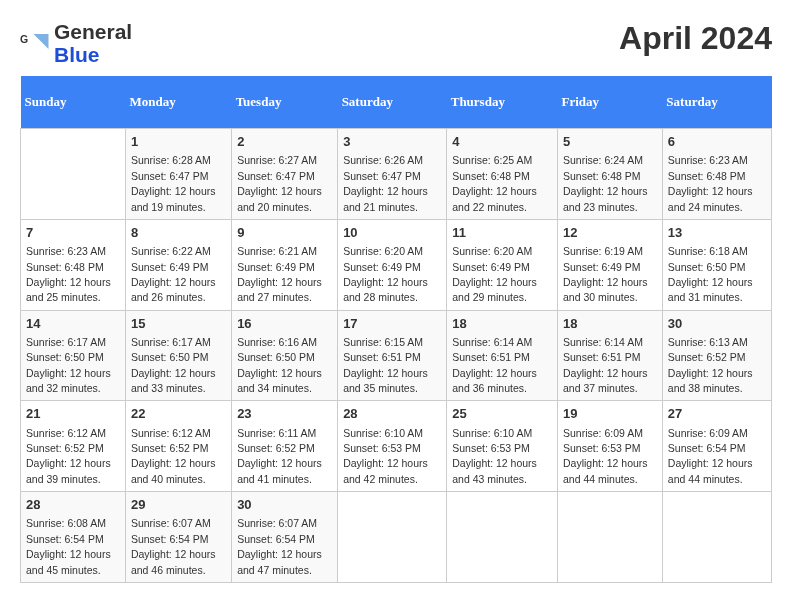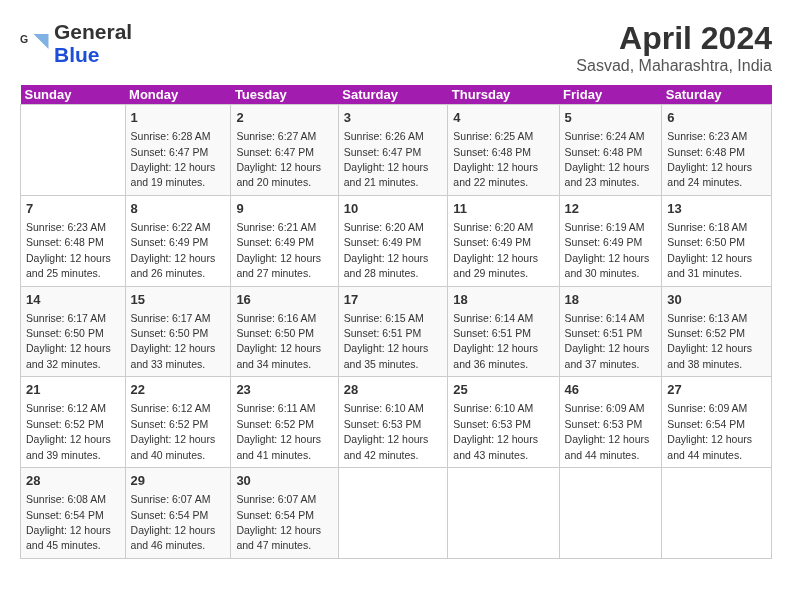--- a/index.html
+++ b/index.html
@@ -46,26 +46,27 @@
       font-size: 16px;
       font-weight: normal;
       color: #555;
     }
     table {
       width: 100%;
       border-collapse: collapse;
       font-size: 11px;
     }
     thead tr th {
-      background: #a21caf;
+      background: #3b82f6;
       color: #fff;
-      padding: 2px 4px;
+      padding: 18px 4px;
       text-align: left;
       font-size: 13px;
       font-weight: bold;
+      font-family: Liberation Serif, serif;
     }
     tbody tr td {
       border: 1px solid #ccc;
       vertical-align: top;
       padding: 4px 5px;
       min-height: 80px;
       color: #333;
       line-height: 1.4;
     }
     tbody tr:nth-child(odd) td {
@@ -97,21 +98,20 @@
     <svg class="logo-icon" viewBox="0 0 40 40">
       <text y="20" font-size="14" fill="#333" font-weight="bold">G</text>
       <polygon points="18,8 38,8 38,28" fill="#4a90d9" opacity="0.7"></polygon>
     </svg>
     <div class="logo-text">
       General<br><span>Blue</span>
     </div>
   </div>
   <div class="title-block">
     <h1>April 2024</h1>
-    <h2>Sasvad, Maharashtra, India</h2>
   </div>
 </div>
 
 <table>
   <thead>
     <tr>
     <th>Sunday</th>
         <th>Monday</th>
         <th>Tuesday</th>
         <th>Saturday</th>
@@ -147,21 +147,21 @@
         <td><span class="day-num">18</span><span class="day-info">Sunrise: 6:14 AM<br>Sunset: 6:51 PM<br>Daylight: 12 hours and 36 minutes.</span></td>
         <td><span class="day-num">18</span><span class="day-info">Sunrise: 6:14 AM<br>Sunset: 6:51 PM<br>Daylight: 12 hours and 37 minutes.</span></td>
         <td><span class="day-num">30</span><span class="day-info">Sunrise: 6:13 AM<br>Sunset: 6:52 PM<br>Daylight: 12 hours and 38 minutes.</span></td>
       </tr>
       <tr>
         <td><span class="day-num">21</span><span class="day-info">Sunrise: 6:12 AM<br>Sunset: 6:52 PM<br>Daylight: 12 hours and 39 minutes.</span></td>
         <td><span class="day-num">22</span><span class="day-info">Sunrise: 6:12 AM<br>Sunset: 6:52 PM<br>Daylight: 12 hours and 40 minutes.</span></td>
         <td><span class="day-num">23</span><span class="day-info">Sunrise: 6:11 AM<br>Sunset: 6:52 PM<br>Daylight: 12 hours and 41 minutes.</span></td>
         <td><span class="day-num">28</span><span class="day-info">Sunrise: 6:10 AM<br>Sunset: 6:53 PM<br>Daylight: 12 hours and 42 minutes.</span></td>
         <td><span class="day-num">25</span><span class="day-info">Sunrise: 6:10 AM<br>Sunset: 6:53 PM<br>Daylight: 12 hours and 43 minutes.</span></td>
-        <td><span class="day-num">46</span><span class="day-info">Sunrise: 6:09 AM<br>Sunset: 6:53 PM<br>Daylight: 12 hours and 44 minutes.</span></td>
+        <td><span class="day-num">19</span><span class="day-info">Sunrise: 6:09 AM<br>Sunset: 6:53 PM<br>Daylight: 12 hours and 44 minutes.</span></td>
         <td><span class="day-num">27</span><span class="day-info">Sunrise: 6:09 AM<br>Sunset: 6:54 PM<br>Daylight: 12 hours and 44 minutes.</span></td>
       </tr>
       <tr>
         <td><span class="day-num">28</span><span class="day-info">Sunrise: 6:08 AM<br>Sunset: 6:54 PM<br>Daylight: 12 hours and 45 minutes.</span></td>
         <td><span class="day-num">29</span><span class="day-info">Sunrise: 6:07 AM<br>Sunset: 6:54 PM<br>Daylight: 12 hours and 46 minutes.</span></td>
         <td><span class="day-num">30</span><span class="day-info">Sunrise: 6:07 AM<br>Sunset: 6:54 PM<br>Daylight: 12 hours and 47 minutes.</span></td>
         <td class="empty"></td>
         <td class="empty"></td>
         <td class="empty"></td>
         <td class="empty"></td>

